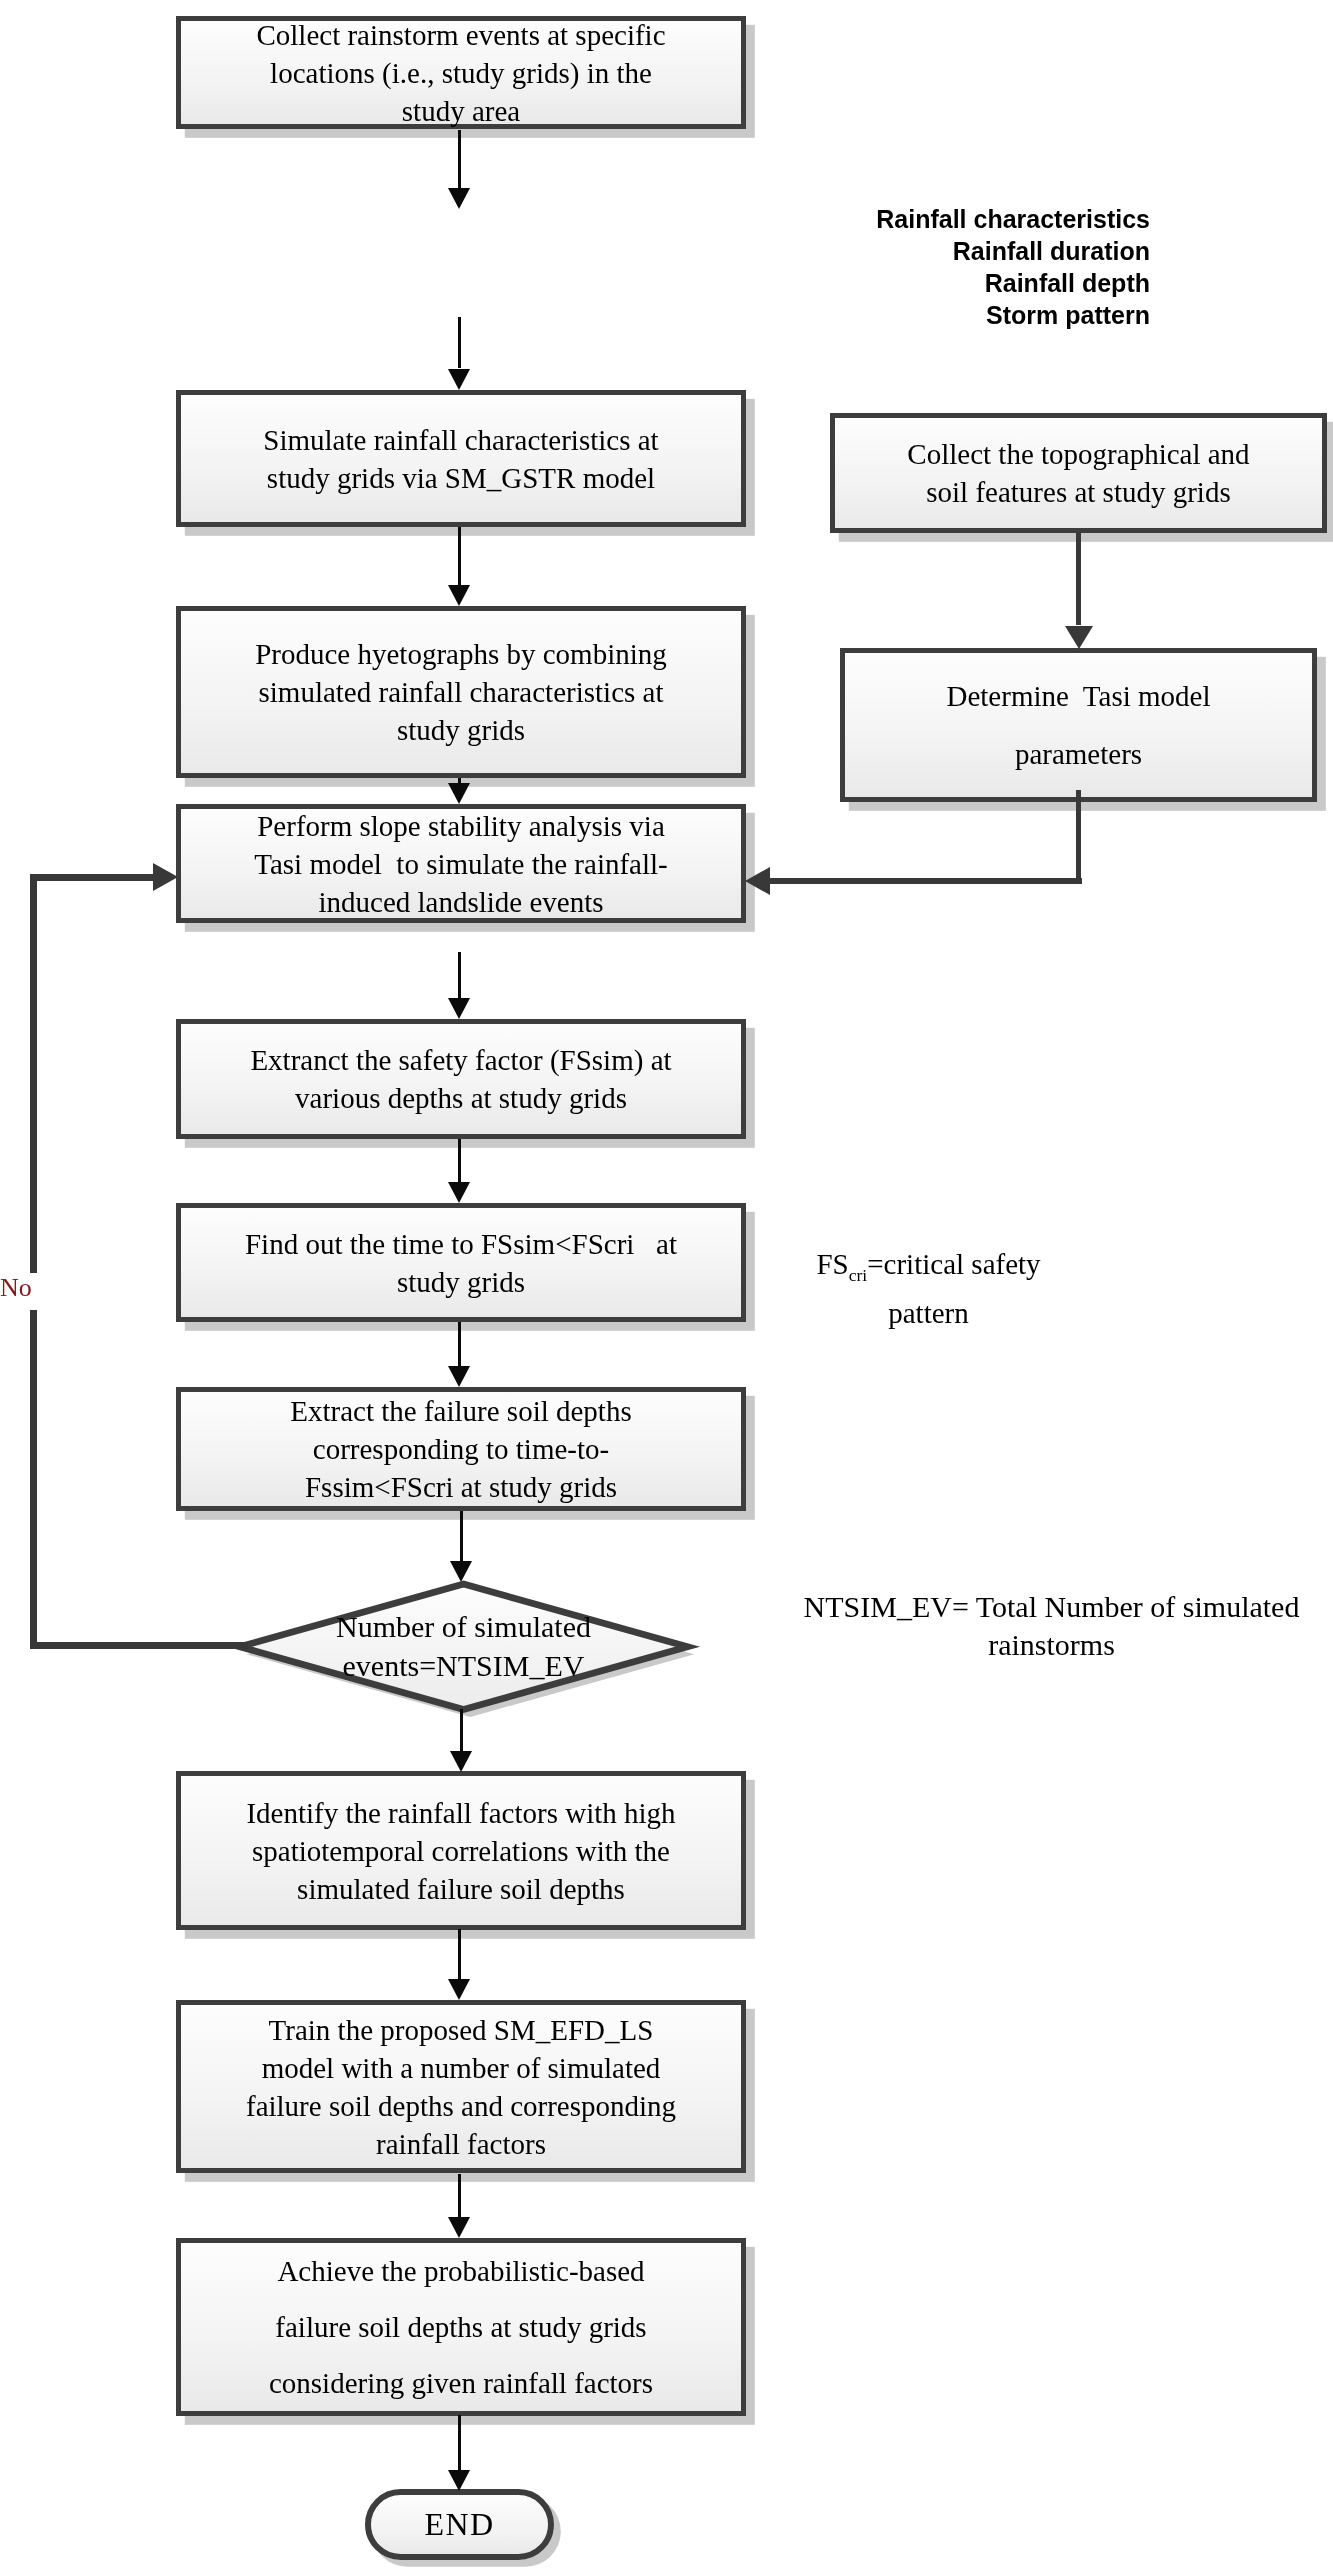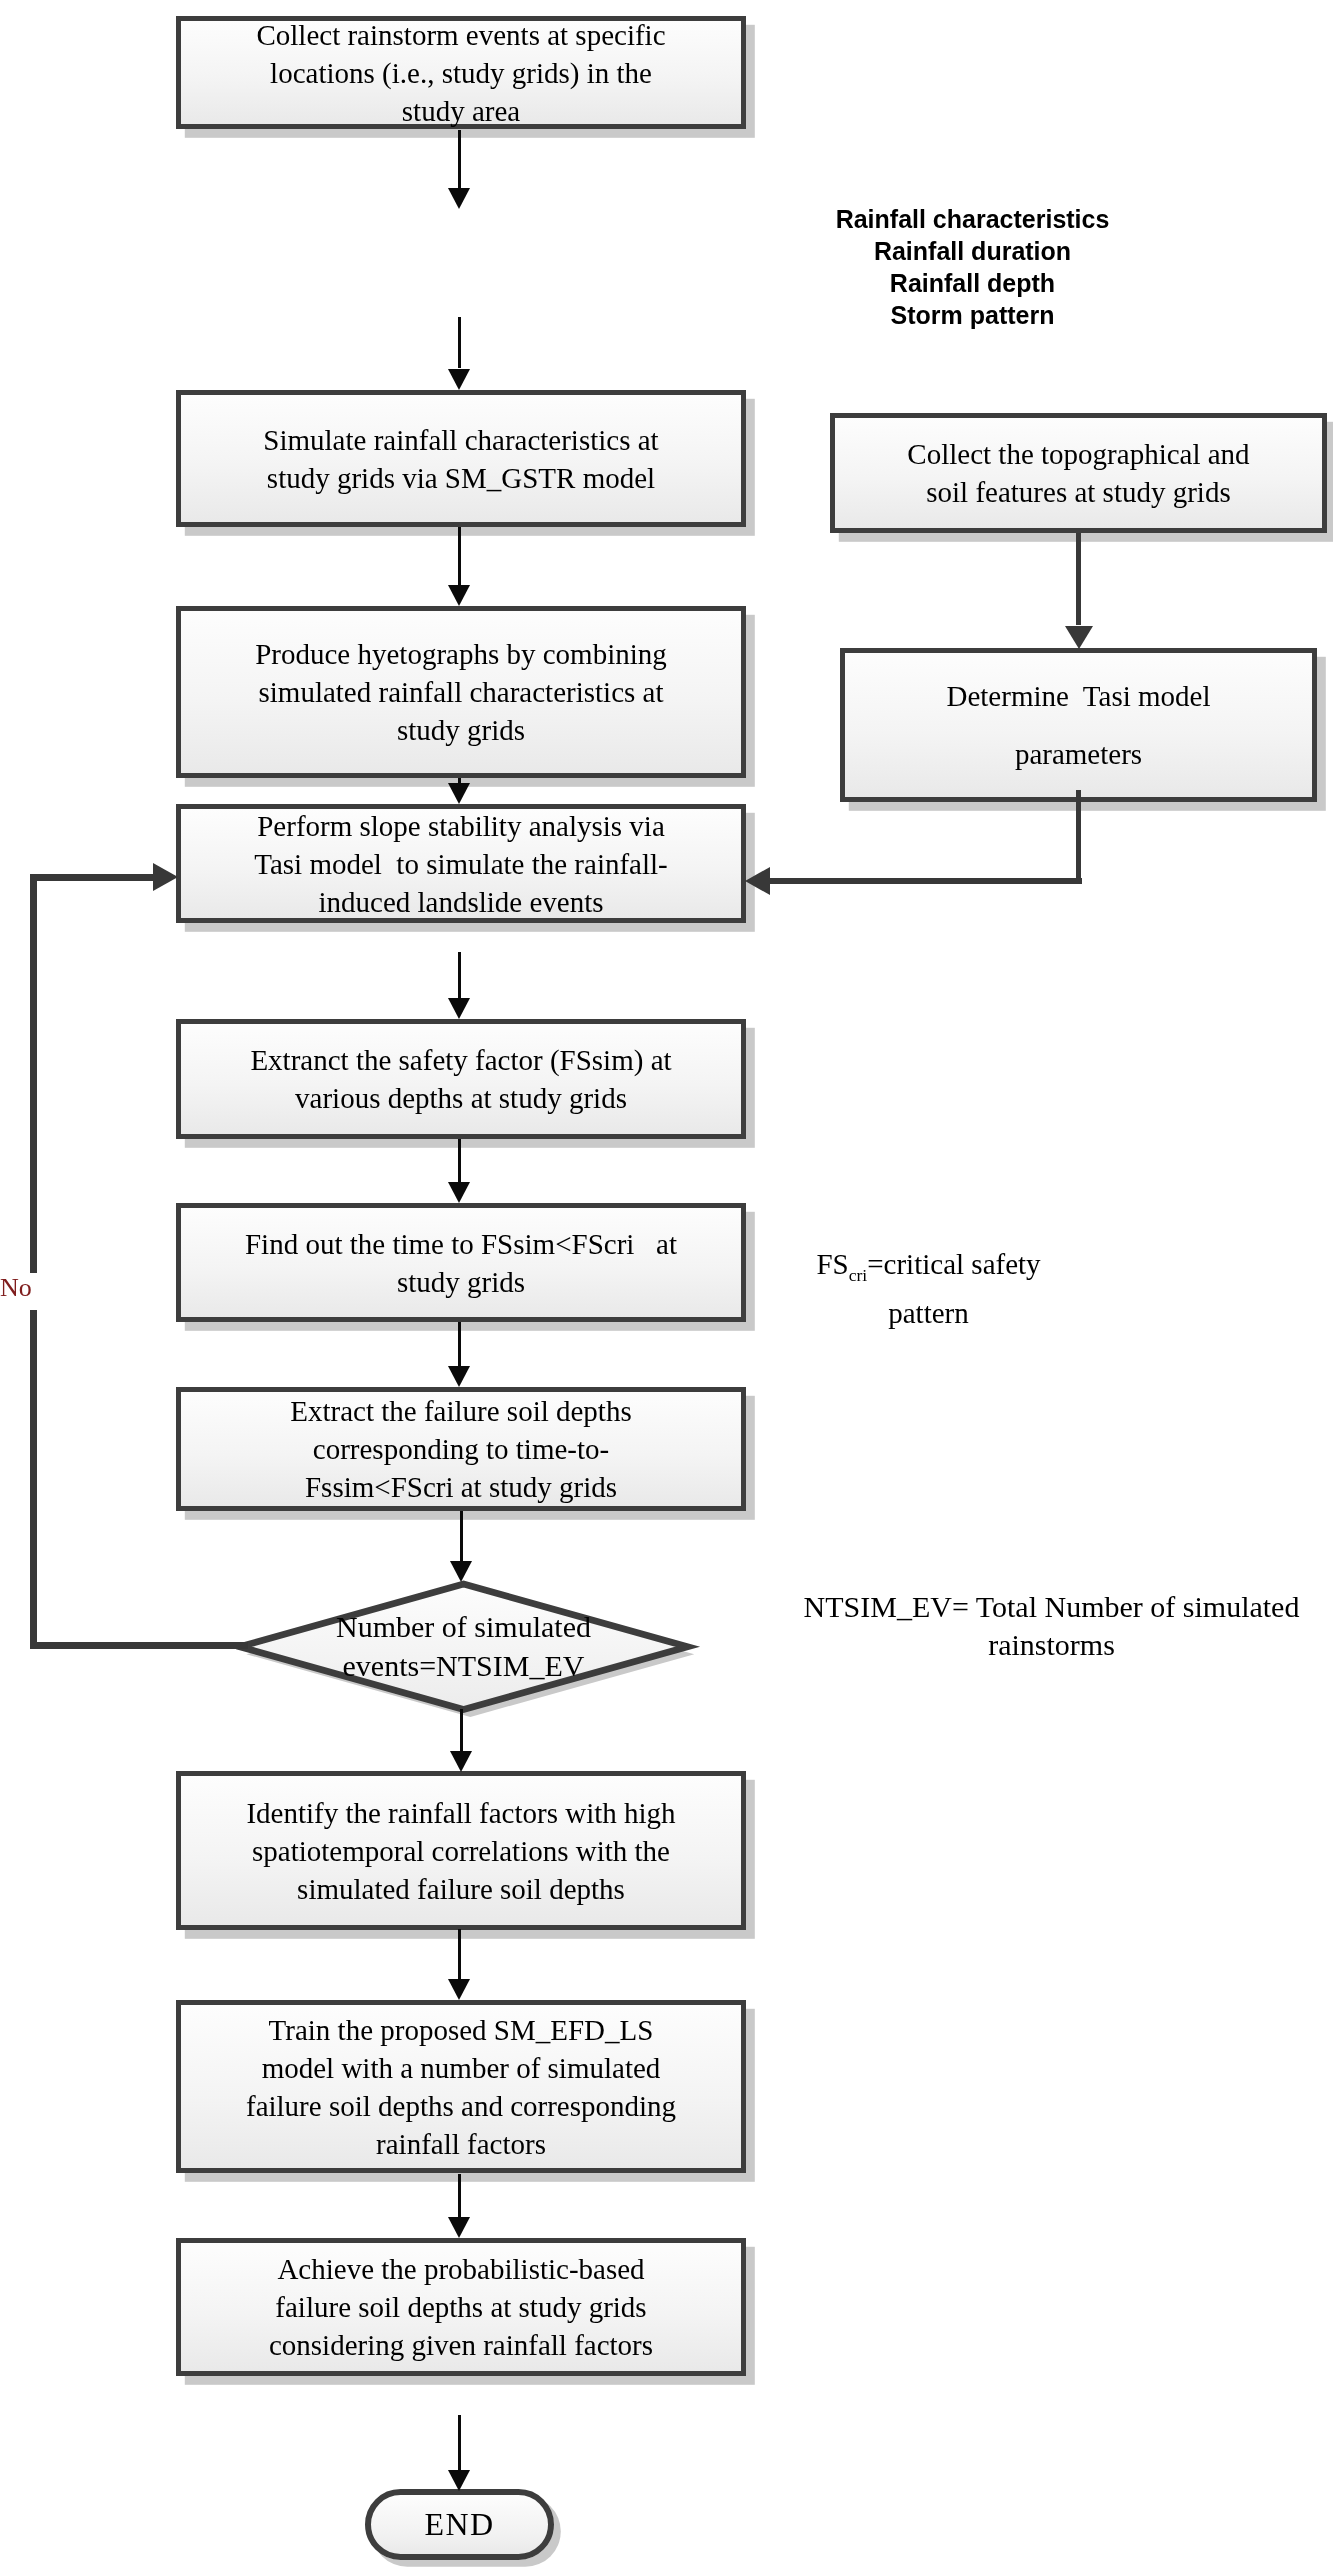--- a/index.html
+++ b/index.html
@@ -116,21 +116,21 @@
       <div>simulated failure soil depths</div>
     </div>
 
   <div class="pbox" style="left:176px;top:2000px;width:570px;height:173px;">
       <div>Train the proposed SM_EFD_LS</div>
       <div>model with a number of simulated</div>
       <div>failure soil depths and corresponding</div>
       <div>rainfall factors</div>
     </div>
 
-  <div class="pbox" style="left:176px;top:2238px;width:570px;height:138px;">
+  <div class="pbox" style="left:176px;top:2238px;width:570px;height:178px;gap:18px;">
       <div>Achieve the probabilistic-based</div>
       <div>failure soil depths at study grids</div>
       <div>considering given rainfall factors</div>
     </div>
 
   <div class="pbox" style="left:830px;top:413px;width:497px;height:120px;">
       <div>Collect the topographical and</div>
       <div>soil features at study grids</div>
     </div>
 
@@ -202,21 +202,21 @@
   <div class="chead-left" style="left:745px;top:867px;"></div>
 
   <div class="cstem" style="left:33px;top:1642px;width:215px;height:6.8px;"></div>
   <div class="cstem" style="left:30px;top:878px;width:6.8px;height:396px;"></div>
   <div class="cstem" style="left:30px;top:1310px;width:6.8px;height:339px;"></div>
   <div class="cstem" style="left:30px;top:874px;width:123px;height:6.8px;"></div>
   <div class="chead-right" style="left:153px;top:863px;"></div>
 
   <div id="no-label">No</div>
 
-  <div class="note note-sans" style="left:763px;top:203px;width:419px;">
+  <div class="note note-sans" style="left:731px;top:203px;width:419px;text-align:right;">
       <div>Rainfall characteristics</div>
       <div>Rainfall duration</div>
       <div>Rainfall depth</div>
       <div>Storm pattern</div>
     </div>
 
   <div class="note note-serif" style="left:770px;top:1245px;width:317px;">
     <div><span>FS</span><sub>cri</sub><span>=critical safety</span></div>
     <div>pattern</div>
   </div>

